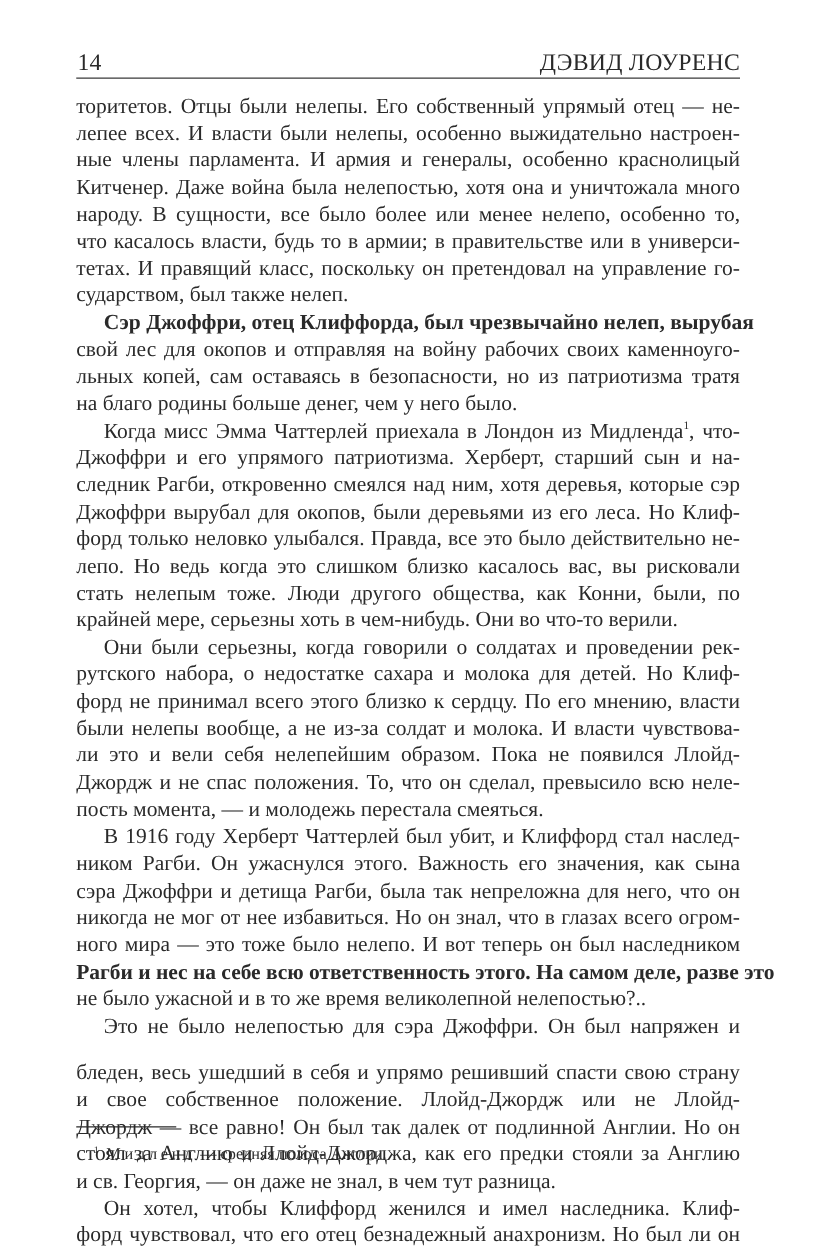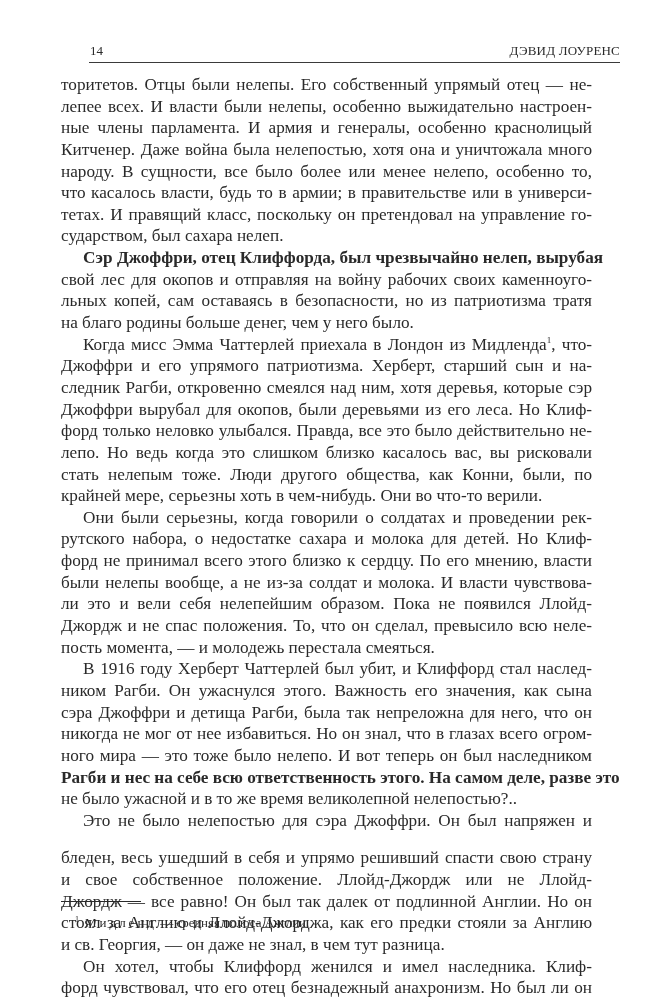--- a/index.html
+++ b/index.html
@@ -5,21 +5,21 @@
   html, body { margin: 0; padding: 0; background: #ffffff; }
   body { width: 657px; height: 1001px; position: relative; overflow: hidden; }
   .page {
     position: absolute; left: 61px; top: 0; width: 531px;
     font-family: "Liberation Serif", "DejaVu Serif", serif;
     color: #2a2a2a;
   }
   .running-head {
     position: absolute; top: 42px; left: 0; width: 531px; height: 20px;
     border-bottom: 1.2px solid #3a3a3a;
-    font-size: 13px; line-height: 18px; margin-left: 28px;
+    font-size: 19px; line-height: 18px;
   }
   .running-head .folio { position: absolute; left: 1px; top: 0; }
   .running-head .author { position: absolute; right: 0; top: 0; letter-spacing: 0.2px; }
   .body-text {
     position: absolute; top: 74px; left: 0; width: 531px;
     font-size: 17.2px; line-height: 21.65px;
   }
   .line {
     display: block; height: 21.65px; white-space: nowrap;
     text-align: justify; text-align-last: justify;
@@ -48,21 +48,21 @@
   </div>
 
   <div class="body-text" id="body-text">
       <div class="line" style="word-spacing: 0px;"><span>торитетов. Отцы были нелепы. Его собственный упрямый отец — не-</span></div>
       <div class="line" style="word-spacing: 0px;"><span>лепее всех. И власти были нелепы, особенно выжидательно настроен-</span></div>
       <div class="line" style="word-spacing: 0px;"><span>ные члены парламента. И армия и генералы, особенно краснолицый</span></div>
       <div class="line" style="word-spacing: 0px;"><span>Китченер. Даже война была нелепостью, хотя она и уничтожала много</span></div>
       <div class="line" style="word-spacing: 0px;"><span>народу. В сущности, все было более или менее нелепо, особенно то,</span></div>
       <div class="line" style="word-spacing: 0px;"><span>что касалось власти, будь то в армии; в правительстве или в универси-</span></div>
       <div class="line" style="word-spacing: 0px;"><span>тетах. И правящий класс, поскольку он претендовал на управление го-</span></div>
-      <div class="line last"><span>сударством, был сахара нелеп.</span></div>
+      <div class="line last"><span>сударством, был также нелеп.</span></div>
       <div class="line indent" style="word-spacing: 0px; font-weight: bold;"><span>Сэр Джоффри, отец Клиффорда, был чрезвычайно нелеп, вырубая</span></div>
       <div class="line" style="word-spacing: 0px;"><span>свой лес для окопов и отправляя на войну рабочих своих каменноуго-</span></div>
       <div class="line" style="word-spacing: 0px;"><span>льных копей, сам оставаясь в безопасности, но из патриотизма тратя</span></div>
       <div class="line last"><span>на благо родины больше денег, чем у него было.</span></div>
       <div class="line indent" style="word-spacing: 0px;"><span>Когда мисс Эмма Чаттерлей приехала в Лондон из Мидленда</span><span class="fn-mark">1</span><span>, что-</span></div>
       <div class="line" style="word-spacing: 0px;"><span>Джоффри и его упрямого патриотизма. Херберт, старший сын и на-</span></div>
       <div class="line" style="word-spacing: 0px;"><span>следник Рагби, откровенно смеялся над ним, хотя деревья, которые сэр</span></div>
       <div class="line" style="word-spacing: 0px;"><span>Джоффри вырубал для окопов, были деревьями из его леса. Но Клиф-</span></div>
       <div class="line" style="word-spacing: 0px;"><span>форд только неловко улыбался. Правда, все это было действительно не-</span></div>
       <div class="line" style="word-spacing: 0px;"><span>лепо. Но ведь когда это слишком близко касалось вас, вы рисковали</span></div>

